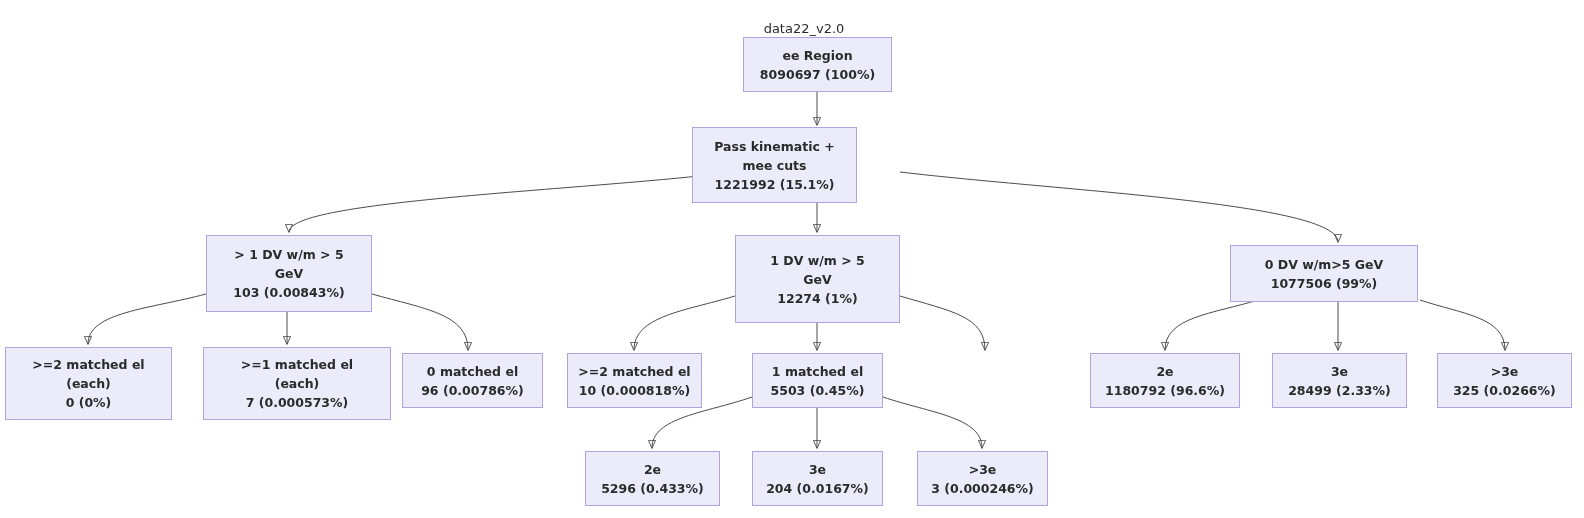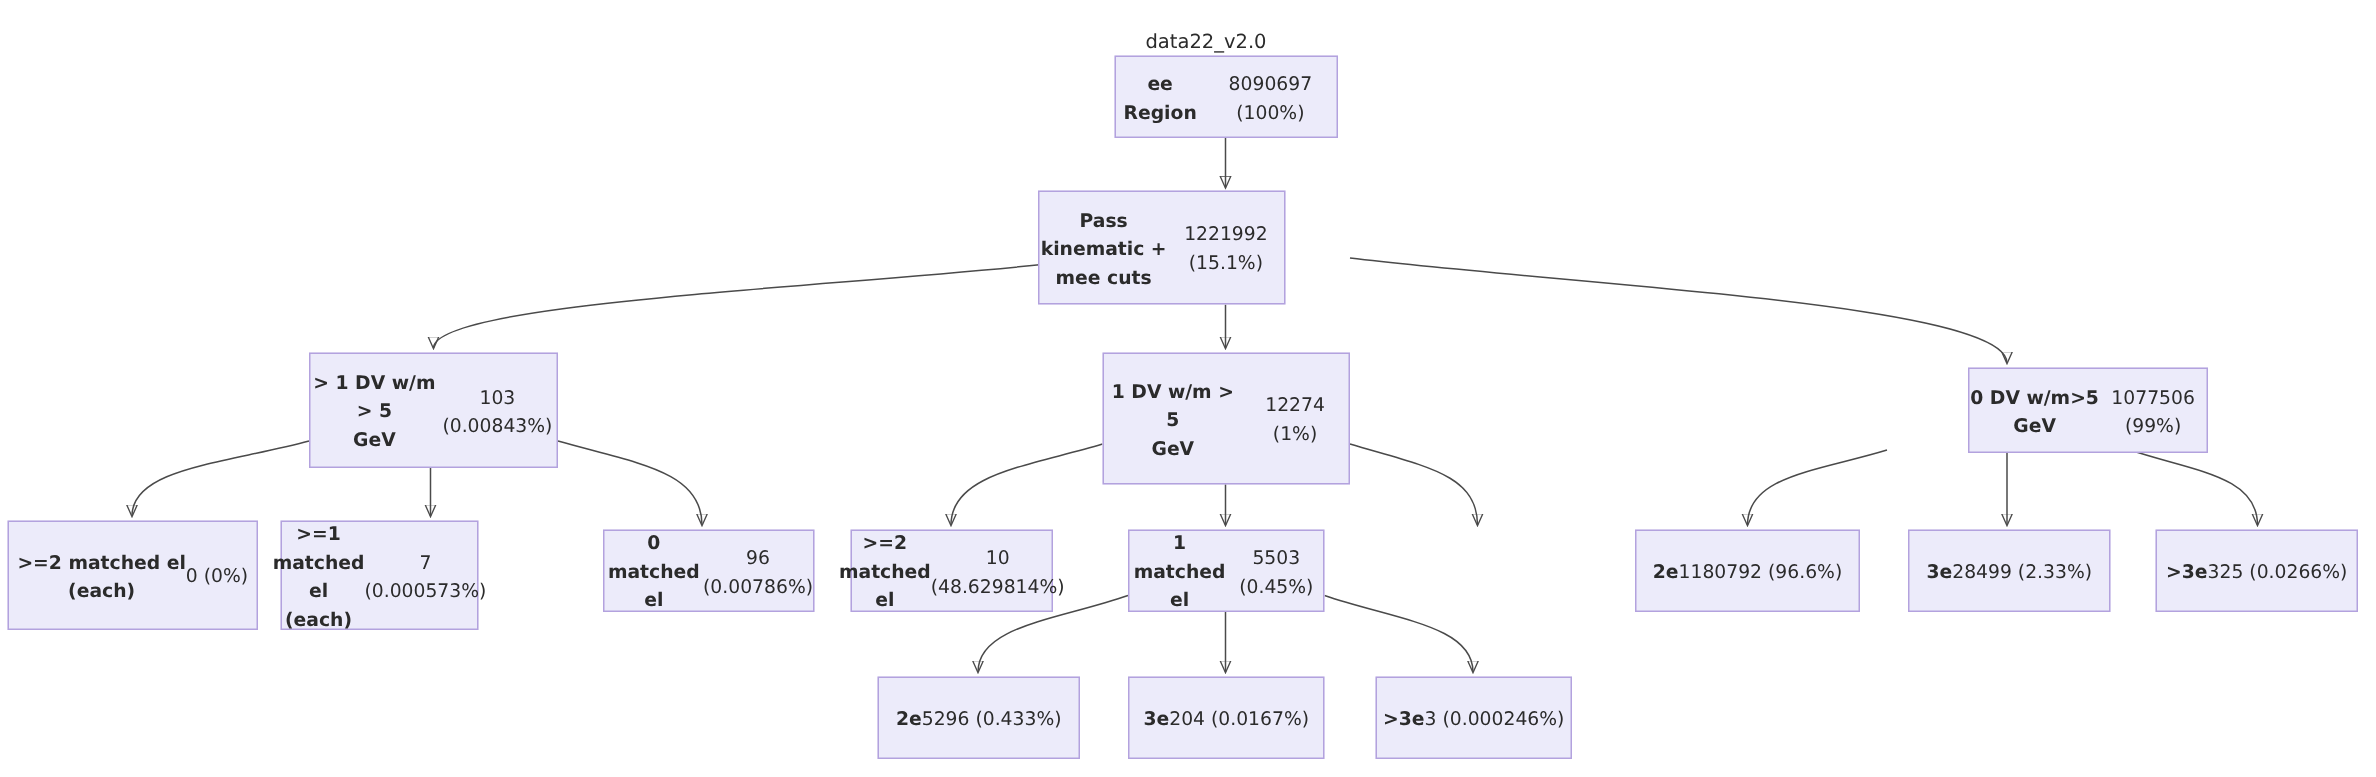--- a/index.html
+++ b/index.html
@@ -13,25 +13,25 @@
   .canvas{position:relative;width:1584px;height:518px;background:#ffffff;overflow:hidden;}
   .graph-title{
     position:absolute;left:16px;top:5px;width:1576px;text-align:center;
     font-size:13px;color:var(--text);margin-top:16px;
   }
   .edges{position:absolute;left:0;top:0;width:1584px;height:518px;}
   .edges path{fill:none;stroke:var(--edge);stroke-width:1;}
   .node{
     position:absolute;box-sizing:border-box;
     background:var(--node-fill);border:1px solid var(--node-border);
-    display:flex;flex-direction:row;align-items:center;justify-content:center;
+    display:flex;flex-direction:column;align-items:center;justify-content:center;
     text-align:center;color:var(--text);font-size:12.5px;line-height:19px;
   }
   .nlabel{font-weight:bold;white-space:pre-line;}
-  .ncount{font-weight:normal;}
+  .ncount{font-weight:bold;}
 </style>
 </head>
 <body>
 
 <div class="canvas">
 
   <div class="graph-title">data22_v2.0</div>
 
   <svg class="edges" width="1584" height="518" viewBox="0 0 1584 518">
     <defs>
@@ -73,45 +73,45 @@
 GeV</div>
     <div class="ncount">103 (0.00843%)</div>
   </div>
 
   <div class="node" style="left:735px;top:235px;width:165px;height:88px">
     <div class="nlabel">1 DV w/m &gt; 5
 GeV</div>
     <div class="ncount">12274 (1%)</div>
   </div>
 
-  <div class="node" style="left:1312px;top:245px;width:160px;height:57px">
+  <div class="node" style="left:1230px;top:245px;width:188px;height:57px">
     <div class="nlabel">0 DV w/m&gt;5 GeV</div>
     <div class="ncount">1077506 (99%)</div>
   </div>
 
   <div class="node" style="left:5px;top:347px;width:167px;height:73px">
     <div class="nlabel">&gt;=2 matched el
 (each)</div>
     <div class="ncount">0 (0%)</div>
   </div>
 
-  <div class="node" style="left:187px;top:347px;width:132px;height:73px">
+  <div class="node" style="left:203px;top:347px;width:188px;height:73px">
     <div class="nlabel">&gt;=1 matched el
 (each)</div>
     <div class="ncount">7 (0.000573%)</div>
   </div>
 
   <div class="node" style="left:402px;top:353px;width:141px;height:55px">
     <div class="nlabel">0 matched el</div>
     <div class="ncount">96 (0.00786%)</div>
   </div>
 
   <div class="node" style="left:567px;top:353px;width:135px;height:55px">
     <div class="nlabel">&gt;=2 matched el</div>
-    <div class="ncount">10 (48.629814%)</div>
+    <div class="ncount">10 (0.000818%)</div>
   </div>
 
   <div class="node" style="left:752px;top:353px;width:131px;height:55px">
     <div class="nlabel">1 matched el</div>
     <div class="ncount">5503 (0.45%)</div>
   </div>
 
 
   <div class="node" style="left:1090px;top:353px;width:150px;height:55px">
     <div class="nlabel">2e</div>

